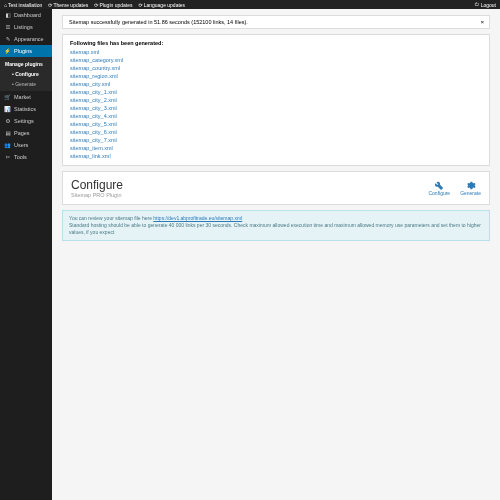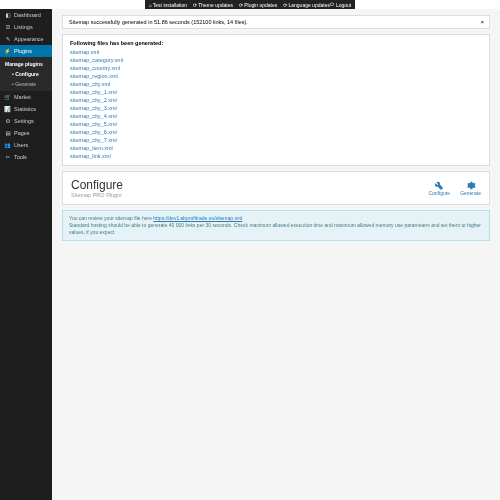--- a/index.html
+++ b/index.html
@@ -1,18 +1,18 @@
 <!DOCTYPE html>
 <html><head>
 <meta charset="utf-8">
 <style>
   * { margin: 0; padding: 0; box-sizing: border-box; }
   body { font-family: Arial, sans-serif; font-size: 6px; background: #fff; width: 500px; height: 500px; overflow: hidden; }
   
-  .outer { padding: 0; width: 500px; height: 500px; display: flex; flex-direction: column; align-items: center; }
+  .outer { padding: 0; width: 500px; height: 500px; display: flex; flex-direction: column; }
   
   .topbar { background: #222; color: #fff; height: 9px; display: flex; align-items: center; padding: 0 4px; font-size: 5px; justify-content: space-between; }
   .topbar-left { display: flex; gap: 6px; }
   .topbar-item { display: flex; align-items: center; gap: 1px; }
   .topbar-right { display: flex; align-items: center; gap: 2px; }
   
   .main-wrap { display: flex; flex: 1; }
   
   .sidebar { width: 52px; background: #1e1e1e; color: #ccc; font-size: 5.5px; }
   .sidebar-item { display: flex; align-items: center; gap: 3px; padding: 3px 5px; cursor: pointer; }

